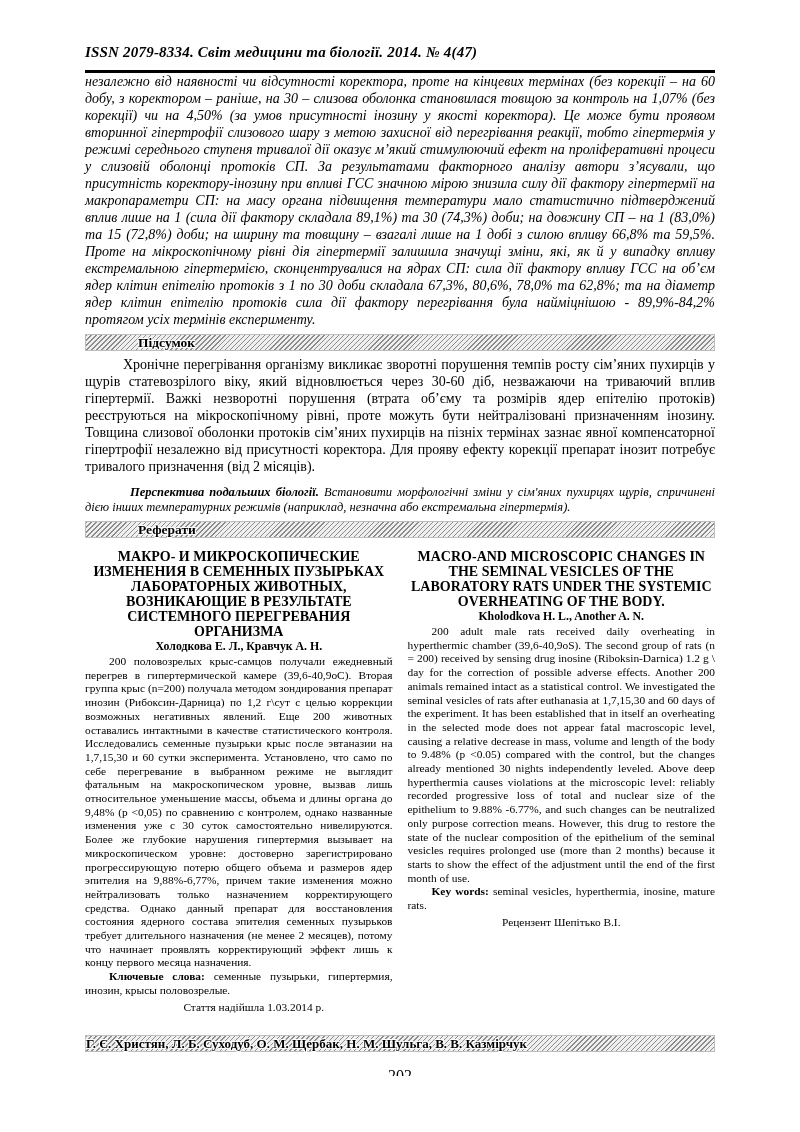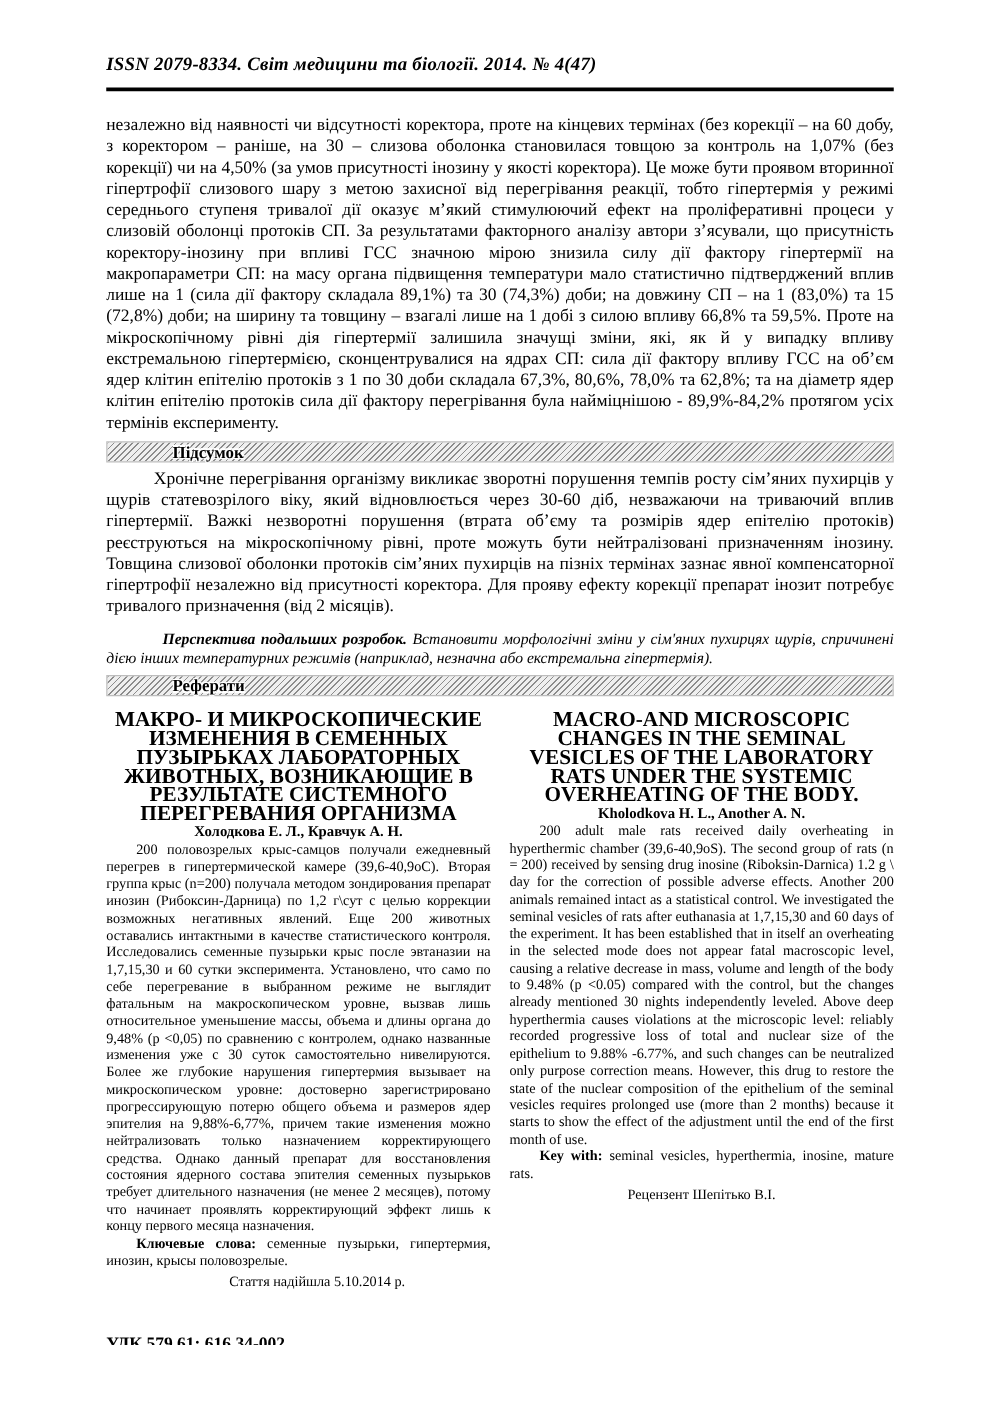--- a/index.html
+++ b/index.html
@@ -19,21 +19,22 @@
     font-weight:bold;
     font-style:italic;
     padding-bottom:9px;
     border-bottom:3px solid #000;
     letter-spacing:0.2px;
   }
   .p-main {
     font-size:14px;
     line-height:17px;
     text-align:justify;
-    margin:19px 0 0 0;
+    margin:0 0 0 0;
+    font-style:italic;
   }
   .hatch-bar {
     margin-top:6px;
     height:17px;
     background:repeating-linear-gradient(135deg, #8c8c8c 0px, #8c8c8c 1px, #efefef 1px, #efefef 3.5px);
     border:1px solid #bdbdbd;
     box-sizing:border-box;
   }
   .bar-label {
     display:block;
@@ -66,21 +67,21 @@
   }
   .col {
     flex:1;
     font-size:11.4px;
     line-height:13.7px;
     text-align:justify;
   }
   .col-title {
     text-align:center;
     font-weight:bold;
-    font-size:17px;
+    font-size:14px;
     line-height:15px;
     margin:3px 0 0 0;
   }
   .col-authors {
     text-align:center;
     font-weight:bold;
     font-size:11.8px;
     line-height:15px;
     margin:0 0 1px 0;
   }
@@ -112,47 +113,46 @@
   </div>
 
   <p class="p-main">незалежно від наявності чи відсутності коректора, проте на кінцевих термінах (без корекції – на 60 добу, з коректором – раніше, на 30 – слизова оболонка становилася товщою за контроль на 1,07% (без корекції) чи на 4,50% (за умов присутності інозину у якості коректора). Це може бути проявом вторинної гіпертрофії слизового шару з метою захисної від перегрівання реакції, тобто гіпертермія у режимі середнього ступеня тривалої дії оказує м’який стимулюючий ефект на проліферативні процеси у слизовій оболонці протоків СП. За результатами факторного аналізу автори з’ясували, що присутність коректору-інозину при впливі ГСС значною мірою знизила силу дії фактору гіпертермії на макропараметри СП: на масу органа підвищення температури мало статистично підтверджений вплив лише на 1 (сила дії фактору складала 89,1%) та 30 (74,3%) доби; на довжину СП – на 1 (83,0%) та 15 (72,8%) доби; на ширину та товщину – взагалі лише на 1 добі з силою впливу 66,8% та 59,5%. Проте на мікроскопічному рівні дія гіпертермії залишила значущі зміни, які, як й у випадку впливу екстремальною гіпертермією, сконцентрувалися на ядрах СП: сила дії фактору впливу ГСС на об’єм ядер клітин епітелію протоків з 1 по 30 доби складала 67,3%, 80,6%, 78,0% та 62,8%; та на діаметр ядер клітин епітелію протоків сила дії фактору перегрівання була найміцнішою - 89,9%-84,2% протягом усіх термінів експерименту.</p>
 
   <div class="hatch-bar">
     <span class="bar-label">Підсумок</span>
   </div>
 
   <p class="p-sub">Хронічне перегрівання організму викликає зворотні порушення темпів росту сім’яних пухирців у щурів статевозрілого віку, який відновлюється через 30-60 діб, незважаючи на триваючий вплив гіпертермії. Важкі незворотні порушення (втрата об’єму та розмірів ядер епітелію протоків) реєструються на мікроскопічному рівні, проте можуть бути нейтралізовані призначенням інозину. Товщина слизової оболонки протоків сім’яних пухирців на пізніх термінах зазнає явної компенсаторної гіпертрофії незалежно від присутності коректора. Для прояву ефекту корекції препарат інозит потребує тривалого призначення (від 2 місяців).</p>
 
-  <p class="perspective"><span class="lead">Перспектива подальших розробок.</span><span> Встановити морфологічні зміни у сім'яних пухирцях щурів, спричинені дією інших температурних режимів (наприклад, незначна або екстремальна гіпертермія).</span></p>
+  <p class="perspective"><span class="lead">Перспектива подальших біології.</span><span> Встановити морфологічні зміни у сім'яних пухирцях щурів, спричинені дією інших температурних режимів (наприклад, незначна або екстремальна гіпертермія).</span></p>
 
   <div class="hatch-bar">
     <span class="bar-label">Реферати</span>
   </div>
 
   <div class="columns">
 
     <div class="col">
       <p class="col-title">МАКРО- И МИКРОСКОПИЧЕСКИЕ ИЗМЕНЕНИЯ В СЕМЕННЫХ ПУЗЫРЬКАХ ЛАБОРАТОРНЫХ ЖИВОТНЫХ, ВОЗНИКАЮЩИЕ В РЕЗУЛЬТАТЕ СИСТЕМНОГО ПЕРЕГРЕВАНИЯ ОРГАНИЗМА</p>
       <p class="col-authors">Холодкова Е. Л., Кравчук А. Н.</p>
       <p class="col-body">200 половозрелых крыс-самцов получали ежедневный перегрев в гипертермической камере (39,6-40,9оС). Вторая группа крыс (n=200) получала методом зондирования препарат инозин (Рибоксин-Дарница) по 1,2 г\сут с целью коррекции возможных негативных явлений. Еще 200 животных оставались интактными в качестве статистического контроля. Исследовались семенные пузырьки крыс после эвтаназии на 1,7,15,30 и 60 сутки эксперимента. Установлено, что само по себе перегревание в выбранном режиме не выглядит фатальным на макроскопическом уровне, вызвав лишь относительное уменьшение массы, объема и длины органа до 9,48% (р &lt;0,05) по сравнению с контролем, однако названные изменения уже с 30 суток самостоятельно нивелируются. Более же глубокие нарушения гипертермия вызывает на микроскопическом уровне: достоверно зарегистрировано прогрессирующую потерю общего объема и размеров ядер эпителия на 9,88%-6,77%, причем такие изменения можно нейтрализовать только назначением корректирующего средства. Однако данный препарат для восстановления состояния ядерного состава эпителия семенных пузырьков требует длительного назначения (не менее 2 месяцев), потому что начинает проявлять корректирующий эффект лишь к концу первого месяца назначения.</p>
       <p class="col-keywords"><span class="kw-label">Ключевые слова:</span><span> семенные пузырьки, гипертермия, инозин, крысы половозрелые.</span></p>
-      <p class="received">Стаття надійшла 5.10.2014 р.</p>
+      <p class="received">Стаття надійшла 1.03.2014 р.</p>
     </div>
 
     <div class="col">
       <p class="col-title">MACRO-AND MICROSCOPIC CHANGES IN THE SEMINAL VESICLES OF THE LABORATORY RATS UNDER THE SYSTEMIC OVERHEATING OF THE BODY.</p>
       <p class="col-authors">Kholodkova H. L., Another A. N.</p>
       <p class="col-body">200 adult male rats received daily overheating in hyperthermic chamber (39,6-40,9oS). The second group of rats (n = 200) received by sensing drug inosine (Riboksin-Darnica) 1.2 g \ day for the correction of possible adverse effects. Another 200 animals remained intact as a statistical control. We investigated the seminal vesicles of rats after euthanasia at 1,7,15,30 and 60 days of the experiment. It has been established that in itself an overheating in the selected mode does not appear fatal macroscopic level, causing a relative decrease in mass, volume and length of the body to 9.48% (p &lt;0.05) compared with the control, but the changes already mentioned 30 nights independently leveled. Above deep hyperthermia causes violations at the microscopic level: reliably recorded progressive loss of total and nuclear size of the epithelium to 9.88% -6.77%, and such changes can be neutralized only purpose correction means. However, this drug to restore the state of the nuclear composition of the epithelium of the seminal vesicles requires prolonged use (more than 2 months) because it starts to show the effect of the adjustment until the end of the first month of use.</p>
-      <p class="col-keywords"><span class="kw-label">Key with:</span><span> seminal vesicles, hyperthermia, inosine, mature rats.</span></p>
+      <p class="col-keywords"><span class="kw-label">Key words:</span><span> seminal vesicles, hyperthermia, inosine, mature rats.</span></p>
       <p class="reviewer">Рецензент Шепітько В.І.</p>
     </div>
 
   </div>
 
-  <div class="udk">УДК 579.61: 616.34-002</div>
 
   <div class="hatch-bar authors-bar">
     <span class="bar-label">Г. Є. Христян, Л. Б. Суходуб, О. М. Щербак, Н. М. Шульга, В. В. Казмірчук</span>
   </div>
 
   <div class="pagenum">202</div>
 
 </div>
 
 </body></html>

